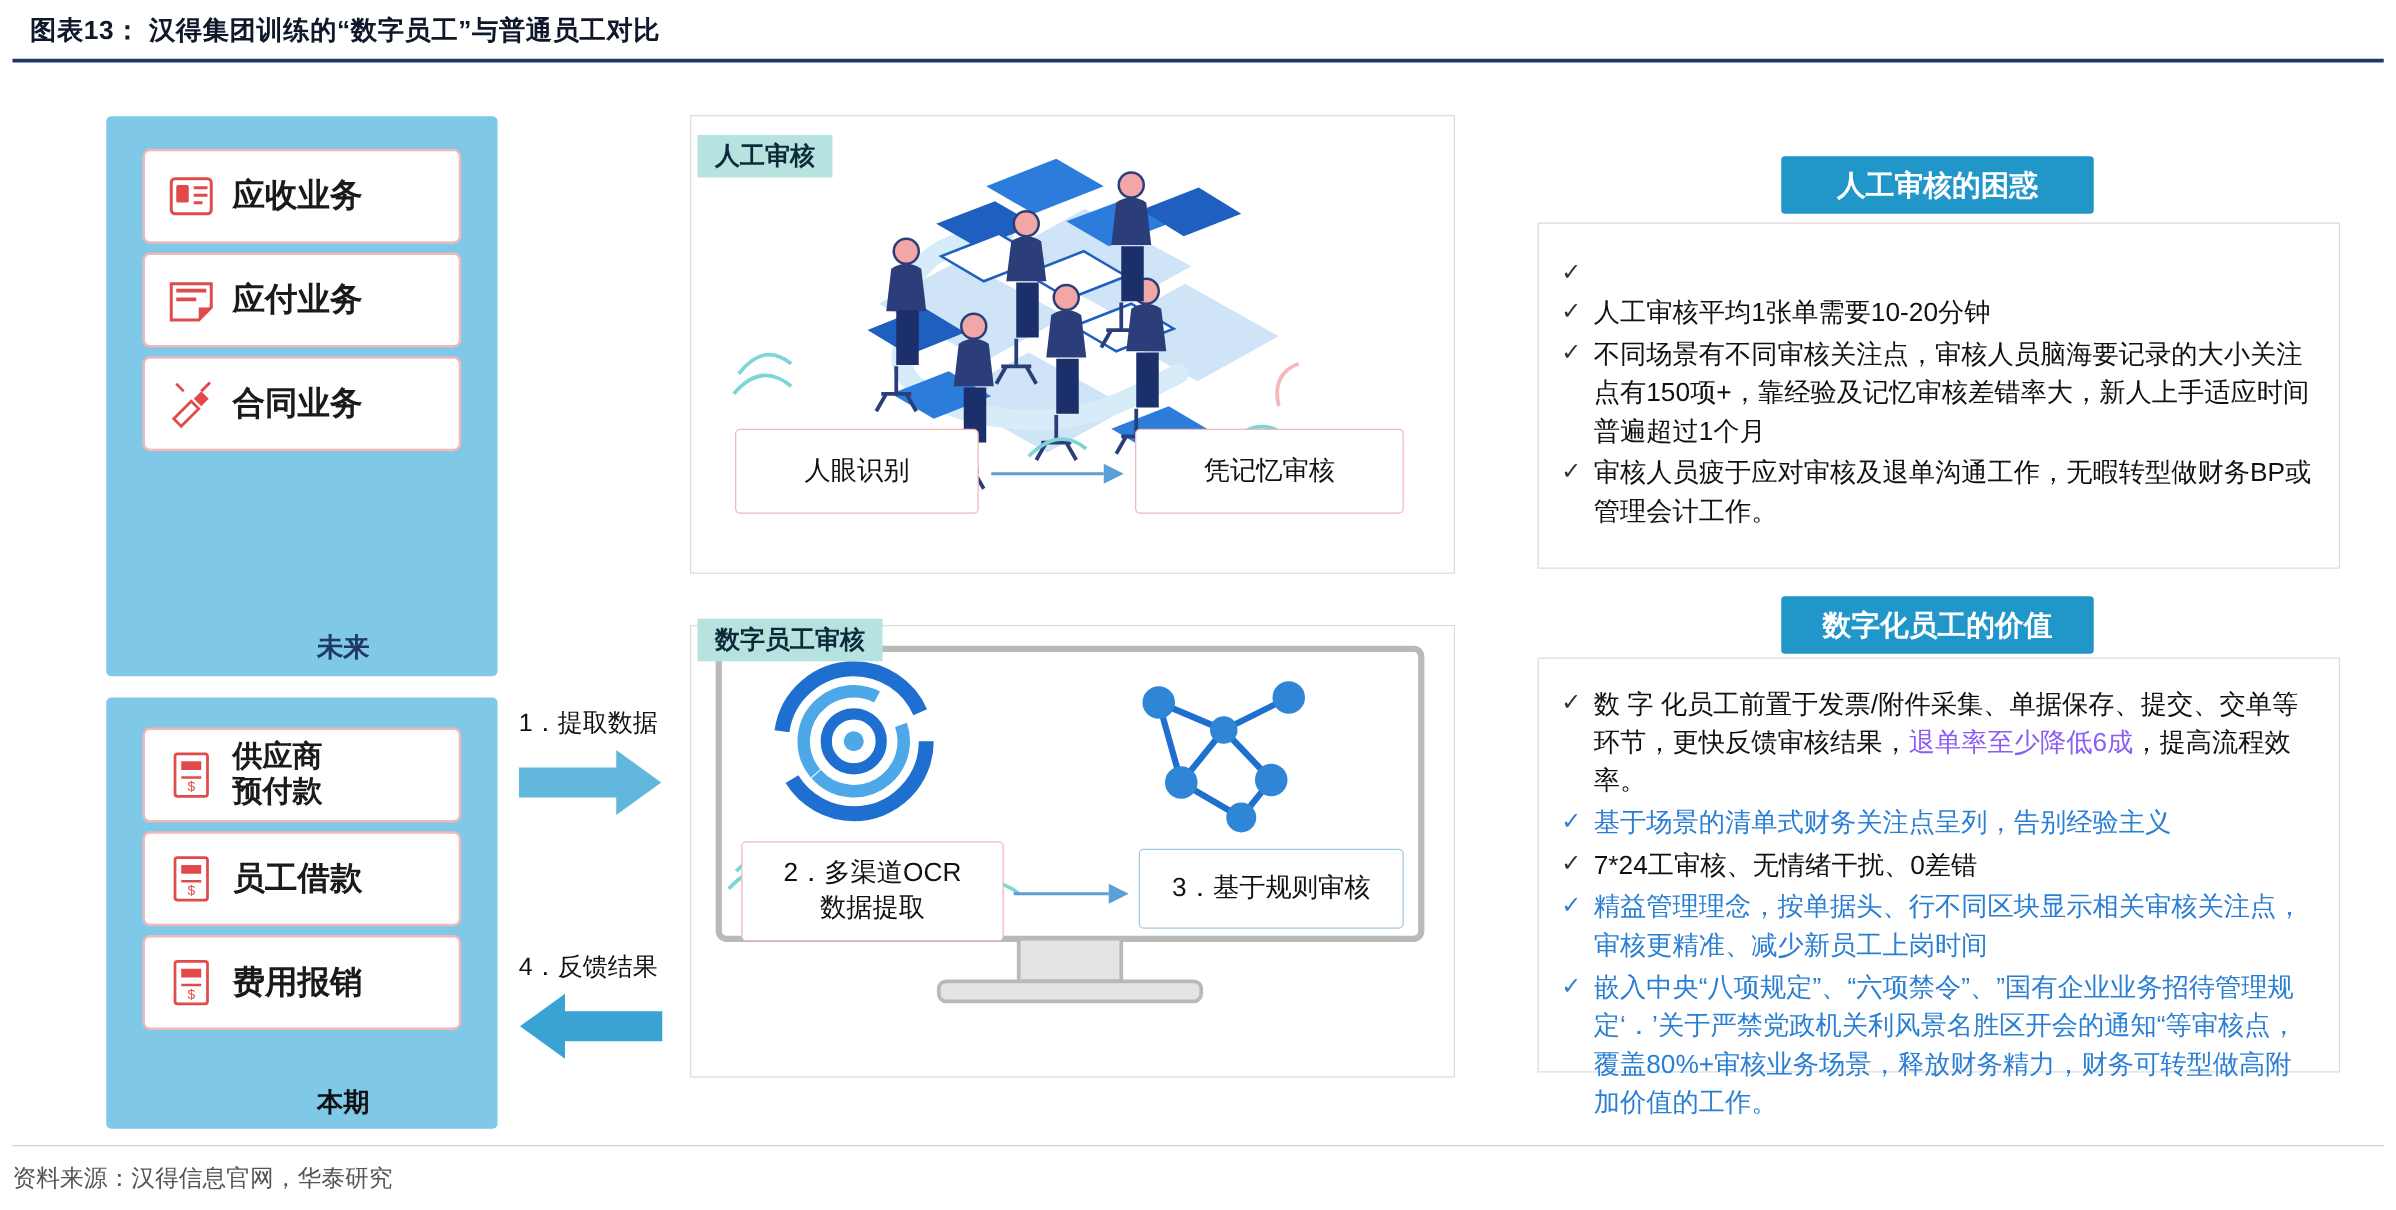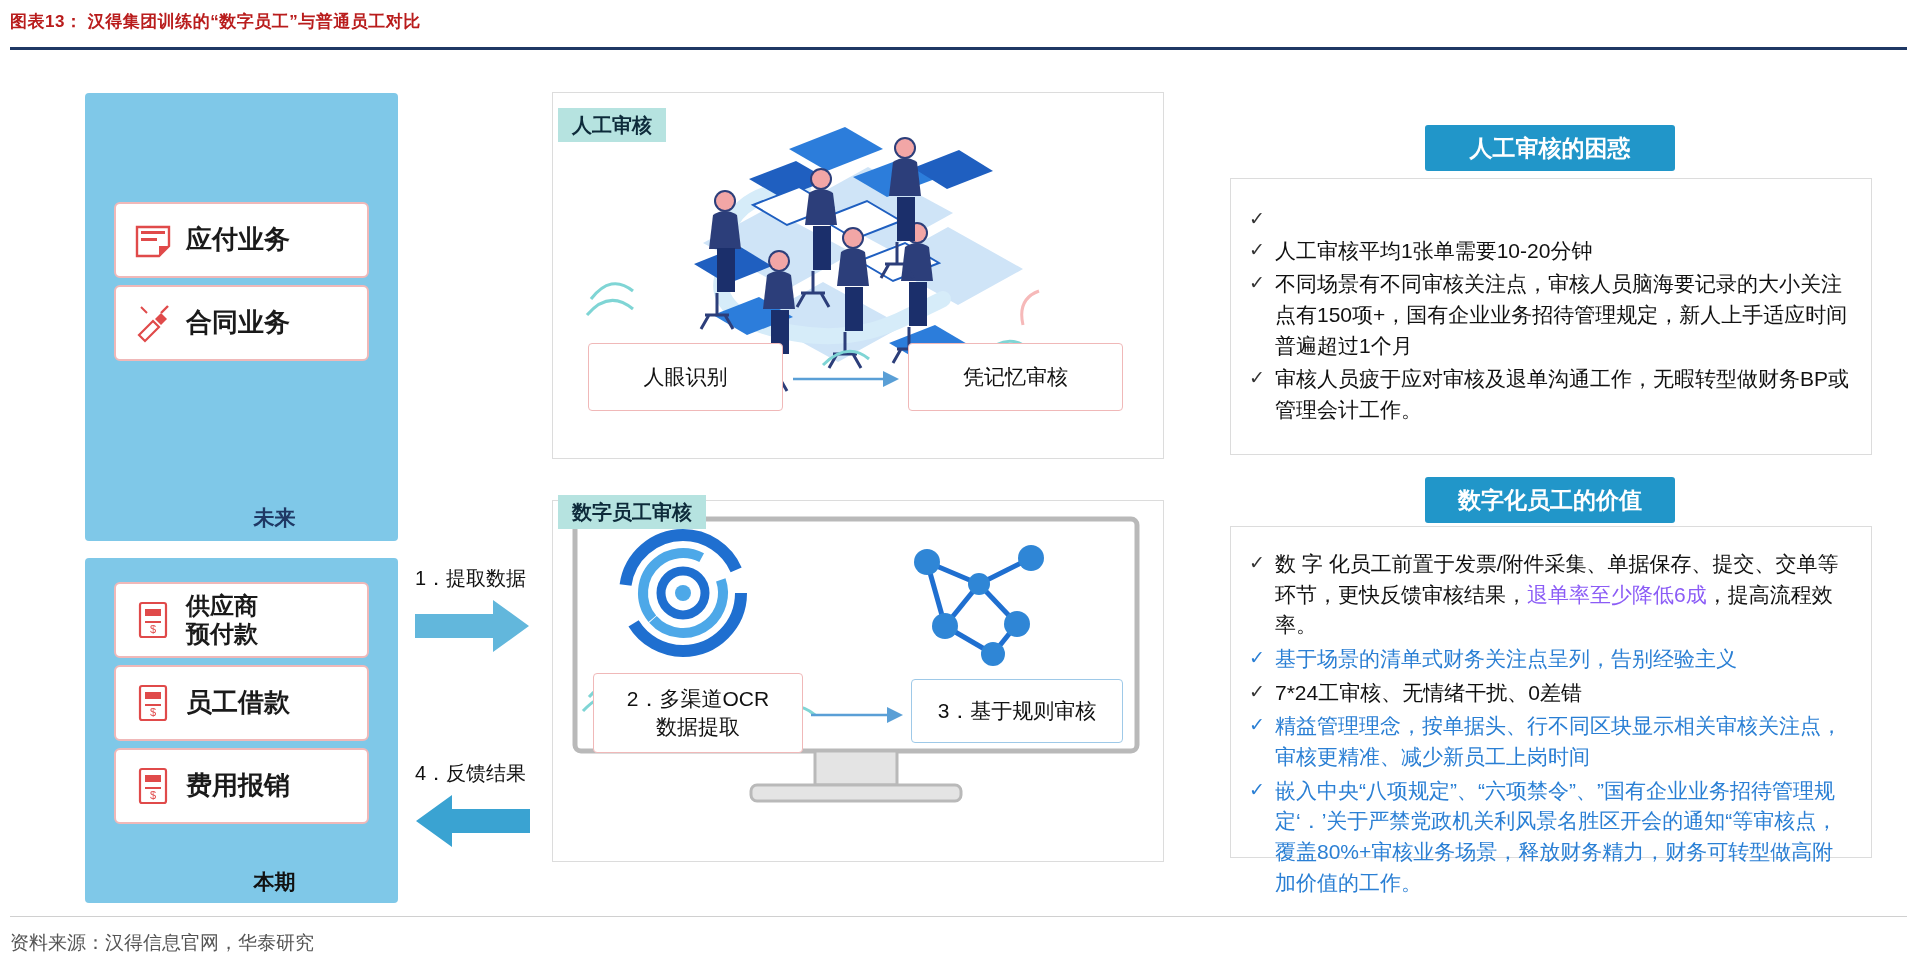--- a/index.html
+++ b/index.html
@@ -9,22 +9,22 @@
     font-family:"Liberation Sans","DejaVu Sans",sans-serif;
     color:#1a1a1a;
     overflow:hidden;
     position:relative;
   }
   
   #header{
     position:absolute;left:0;top:0;width:1917px;height:56px;
   }
   #header-title{
-    position:absolute;left:10px;top:10px;
-    font-size:17px;font-weight:bold;color:#b91c1c;
+    position:absolute;left:24px;top:10px;
+    font-size:21px;font-weight:bold;color:#0f172a;
     letter-spacing:0.5px;
     white-space:nowrap;
   }
   #header-rule{
     position:absolute;left:10px;top:47px;width:1897px;height:3px;
     background:#1f3864;
   }
   
   #footer-rule{
     position:absolute;left:10px;top:916px;width:1897px;height:1px;
@@ -119,20 +119,32 @@
 </style>
 </head>
 <body>
 
 <div id="header">
   <div id="header-title">图表13： 汉得集团训练的“数字员工”与普通员工对比</div>
   <div id="header-rule"></div>
 </div>
 
 <div id="left-future" class="leftpanel">
+  <div class="lcard" style="top:26px;">
+    <span class="ic">
+      <svg width="44" height="44" viewBox="0 0 44 44">
+        <rect x="6" y="8" width="32" height="28" rx="3" fill="none" stroke="#e04a4a" stroke-width="2.4"></rect>
+        <rect x="10" y="13" width="10" height="14" rx="1.5" fill="#e04a4a"></rect>
+        <rect x="24" y="14" width="11" height="2.4" fill="#e04a4a"></rect>
+        <rect x="24" y="20" width="11" height="2.4" fill="#e04a4a"></rect>
+        <rect x="24" y="26" width="7" height="2.4" fill="#e04a4a"></rect>
+      </svg>
+    </span>
+    <span class="lbl">应收业务</span>
+  </div>
 
   <div class="lcard" style="top:109px;text-align:right;">
     <span class="ic">
       <svg width="44" height="44" viewBox="0 0 44 44">
         <path d="M6 9 H38 V28 L28 38 H6 Z" fill="none" stroke="#e04a4a" stroke-width="2.4"></path>
         <rect x="10" y="13" width="24" height="3" fill="#e04a4a"></rect>
         <rect x="10" y="20" width="16" height="3" fill="#e04a4a"></rect>
         <path d="M28 38 L28 28 L38 28 Z" fill="#e04a4a"></path>
       </svg>
     </span>
@@ -346,21 +358,21 @@
   <div class="bullets" style="left:18px;top:26px;width:604px;">
     <div class="blt">
       <span class="chk">✓</span>
     </div>
     <div class="blt">
       <span class="chk">✓</span>
       <span class="txt">人工审核平均1张单需要10-20分钟</span>
     </div>
     <div class="blt">
       <span class="chk">✓</span>
-      <span class="txt" style="width:580px;">不同场景有不同审核关注点，审核人员脑海要记录的大小关注点有150项+，国有企业业务招待管理规定，新人上手适应时间普遍超过1个月</span>
+      <span class="txt" style="width:580px;">不同场景有不同审核关注点，审核人员脑海要记录的大小关注点有150项+，靠经验及记忆审核差错率大，新人上手适应时间普遍超过1个月</span>
     </div>
     <div class="blt">
       <span class="chk">✓</span>
       <span class="txt" style="width:580px;">审核人员疲于应对审核及退单沟通工作，无暇转型做财务BP或管理会计工作。</span>
     </div>
   </div>
 </div>
 
 <div id="rtitle2" class="rtitle">数字化员工的价值</div>
 <div id="rbox2" class="rbox">

